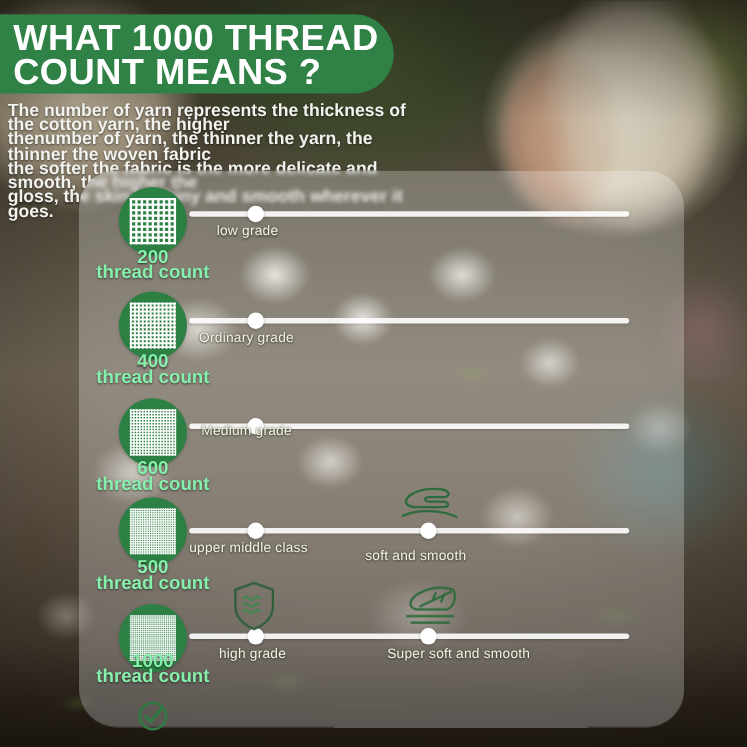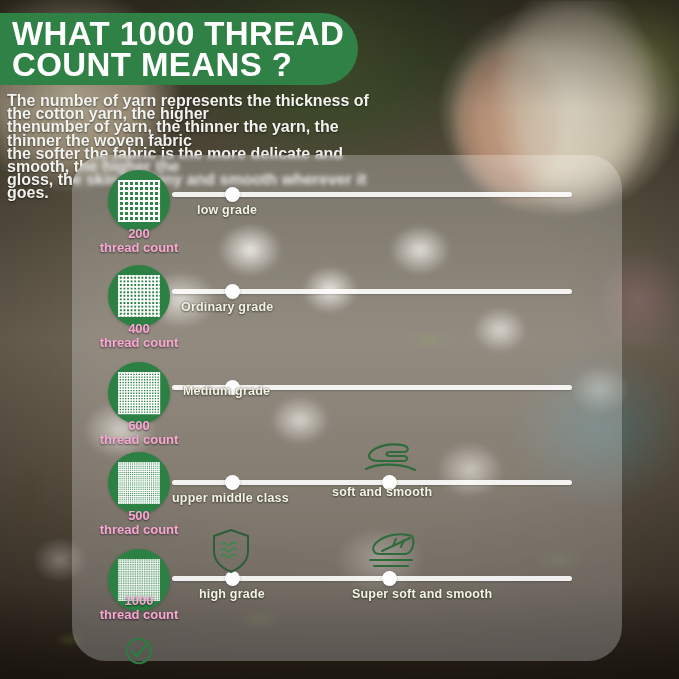--- a/index.html
+++ b/index.html
@@ -92,37 +92,37 @@
     backdrop-filter:blur(2px);
   }
   .circle{
     position:absolute;width:62px;height:62px;border-radius:50%;
     display:flex;align-items:center;justify-content:center;
     box-shadow:0 1px 3px rgba(0,0,0,.2);
   }
   .mesh{width:44px;height:44px;}
   .count{
     position:absolute;width:120px;text-align:center;
-    color:#f9a8d4;font-weight:bold;font-size:13px;line-height:14px;
+    color:#86efac;font-weight:bold;font-size:17px;line-height:14px;
     text-shadow:0 1px 2px rgba(0,0,0,.6);
     white-space:pre-line;
   }
   .line{
     position:absolute;height:5px;border-radius:3px;
     background:rgba(255,255,255,.9);
     box-shadow:0 1px 2px rgba(0,0,0,.18);
   }
   .dot{
     position:absolute;width:15px;height:15px;border-radius:50%;
     background:#ffffff;
     box-shadow:0 1px 3px rgba(0,0,0,.25);
   }
   .grade{
     position:absolute;
-    color:#f4f3ea;font-size:12.5px;font-weight:bold;
+    color:#f4f3ea;font-size:12.5px;font-weight:normal;
     letter-spacing:.2px;
     white-space:nowrap;
     text-shadow:0 0 2px rgba(60,70,40,.9), 0 1px 2px rgba(0,0,0,.45);
   }
   .feat-icon{position:absolute;}
   .check-icon{position:absolute;}
 </style>
 </head>
 <body>
 
@@ -301,21 +301,21 @@
           <line x1="1" y1="41.9" x2="43" y2="41.9"></line>
       </g>
     </svg>
   </div>
   <div class="count" style="left:79px;top:509px;">500
 thread count</div>
   <div class="line" style="left:172px;top:480px;width:400px;"></div>
   <div class="dot" style="left:225px;top:475px;"></div>
   <div class="dot" style="left:382px;top:475px;"></div>
   <div class="grade" style="left:172px;top:491px;">upper middle class</div>
-  <div class="grade" style="left:332px;top:485px;">soft and smooth</div>
+  <div class="grade" style="left:332px;top:498px;">soft and smooth</div>
 
   <svg class="feat-icon" style="left:360px;top:440px;" width="62" height="40" viewBox="0 0 62 40">
     <g fill="none" stroke="#2e6b3c" stroke-width="2.1" stroke-linecap="round" stroke-linejoin="round">
       <path d="M10 13 C16 6, 30 3, 42 5 C48 6, 50 10, 45 12 L30 12 C26 12, 25 15, 29 16 L44 16 C49 17, 48 21, 43 21 L18 21 C12 21, 7 18, 10 13 Z"></path>
       <path d="M6 29 C18 23, 42 23, 55 30"></path>
     </g>
   </svg>
 
   <div class="circle" style="left:108px;top:549px;background:#2d8044;">
     <svg class="mesh" viewBox="0 0 44 44">

